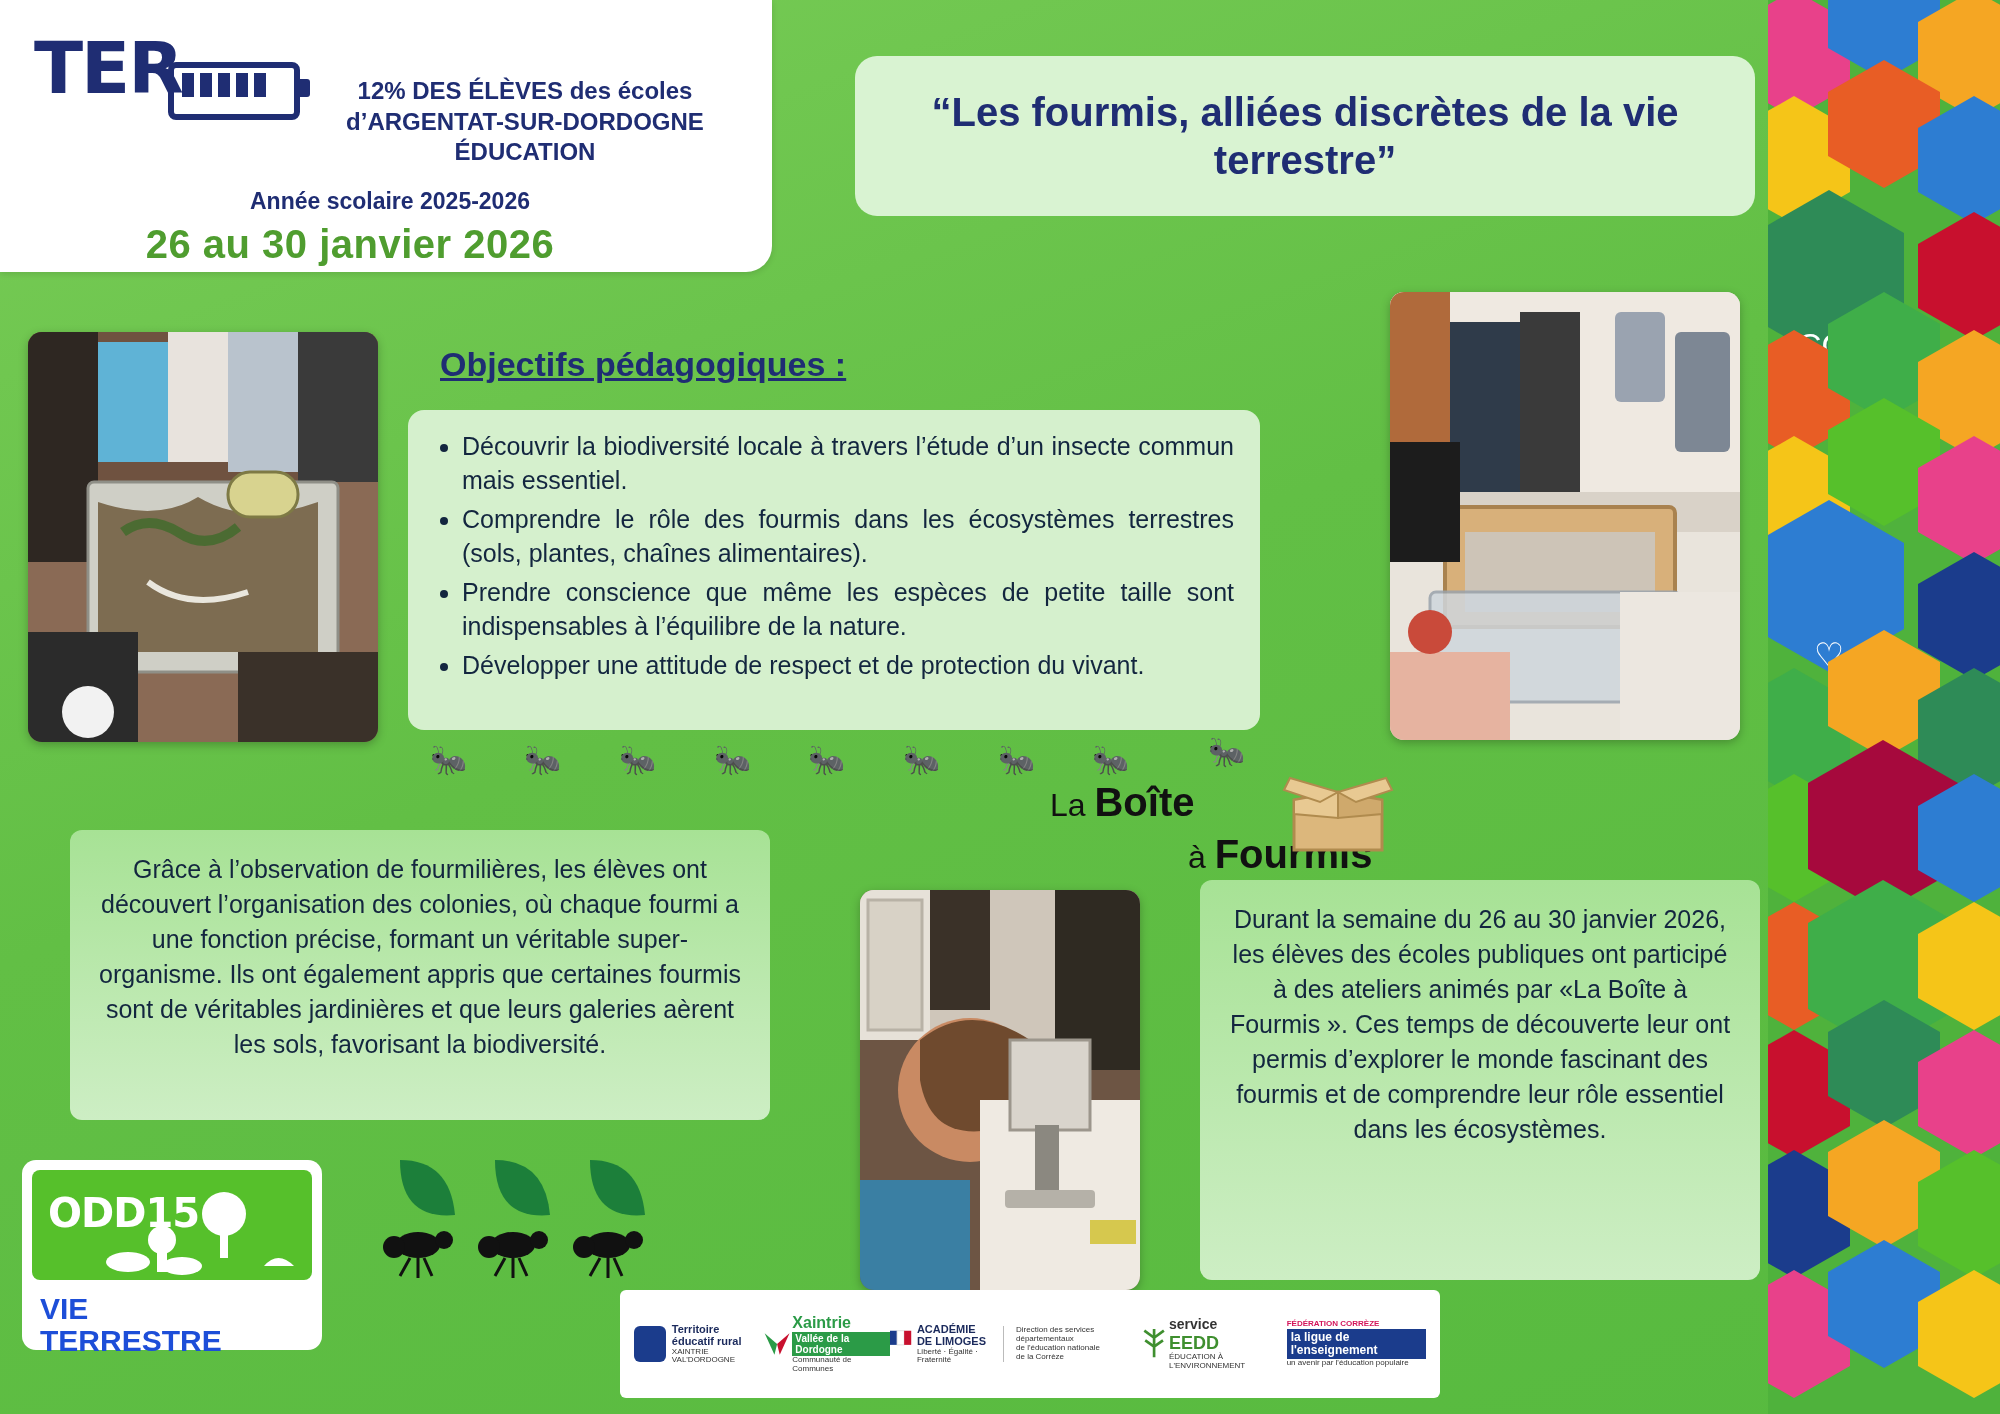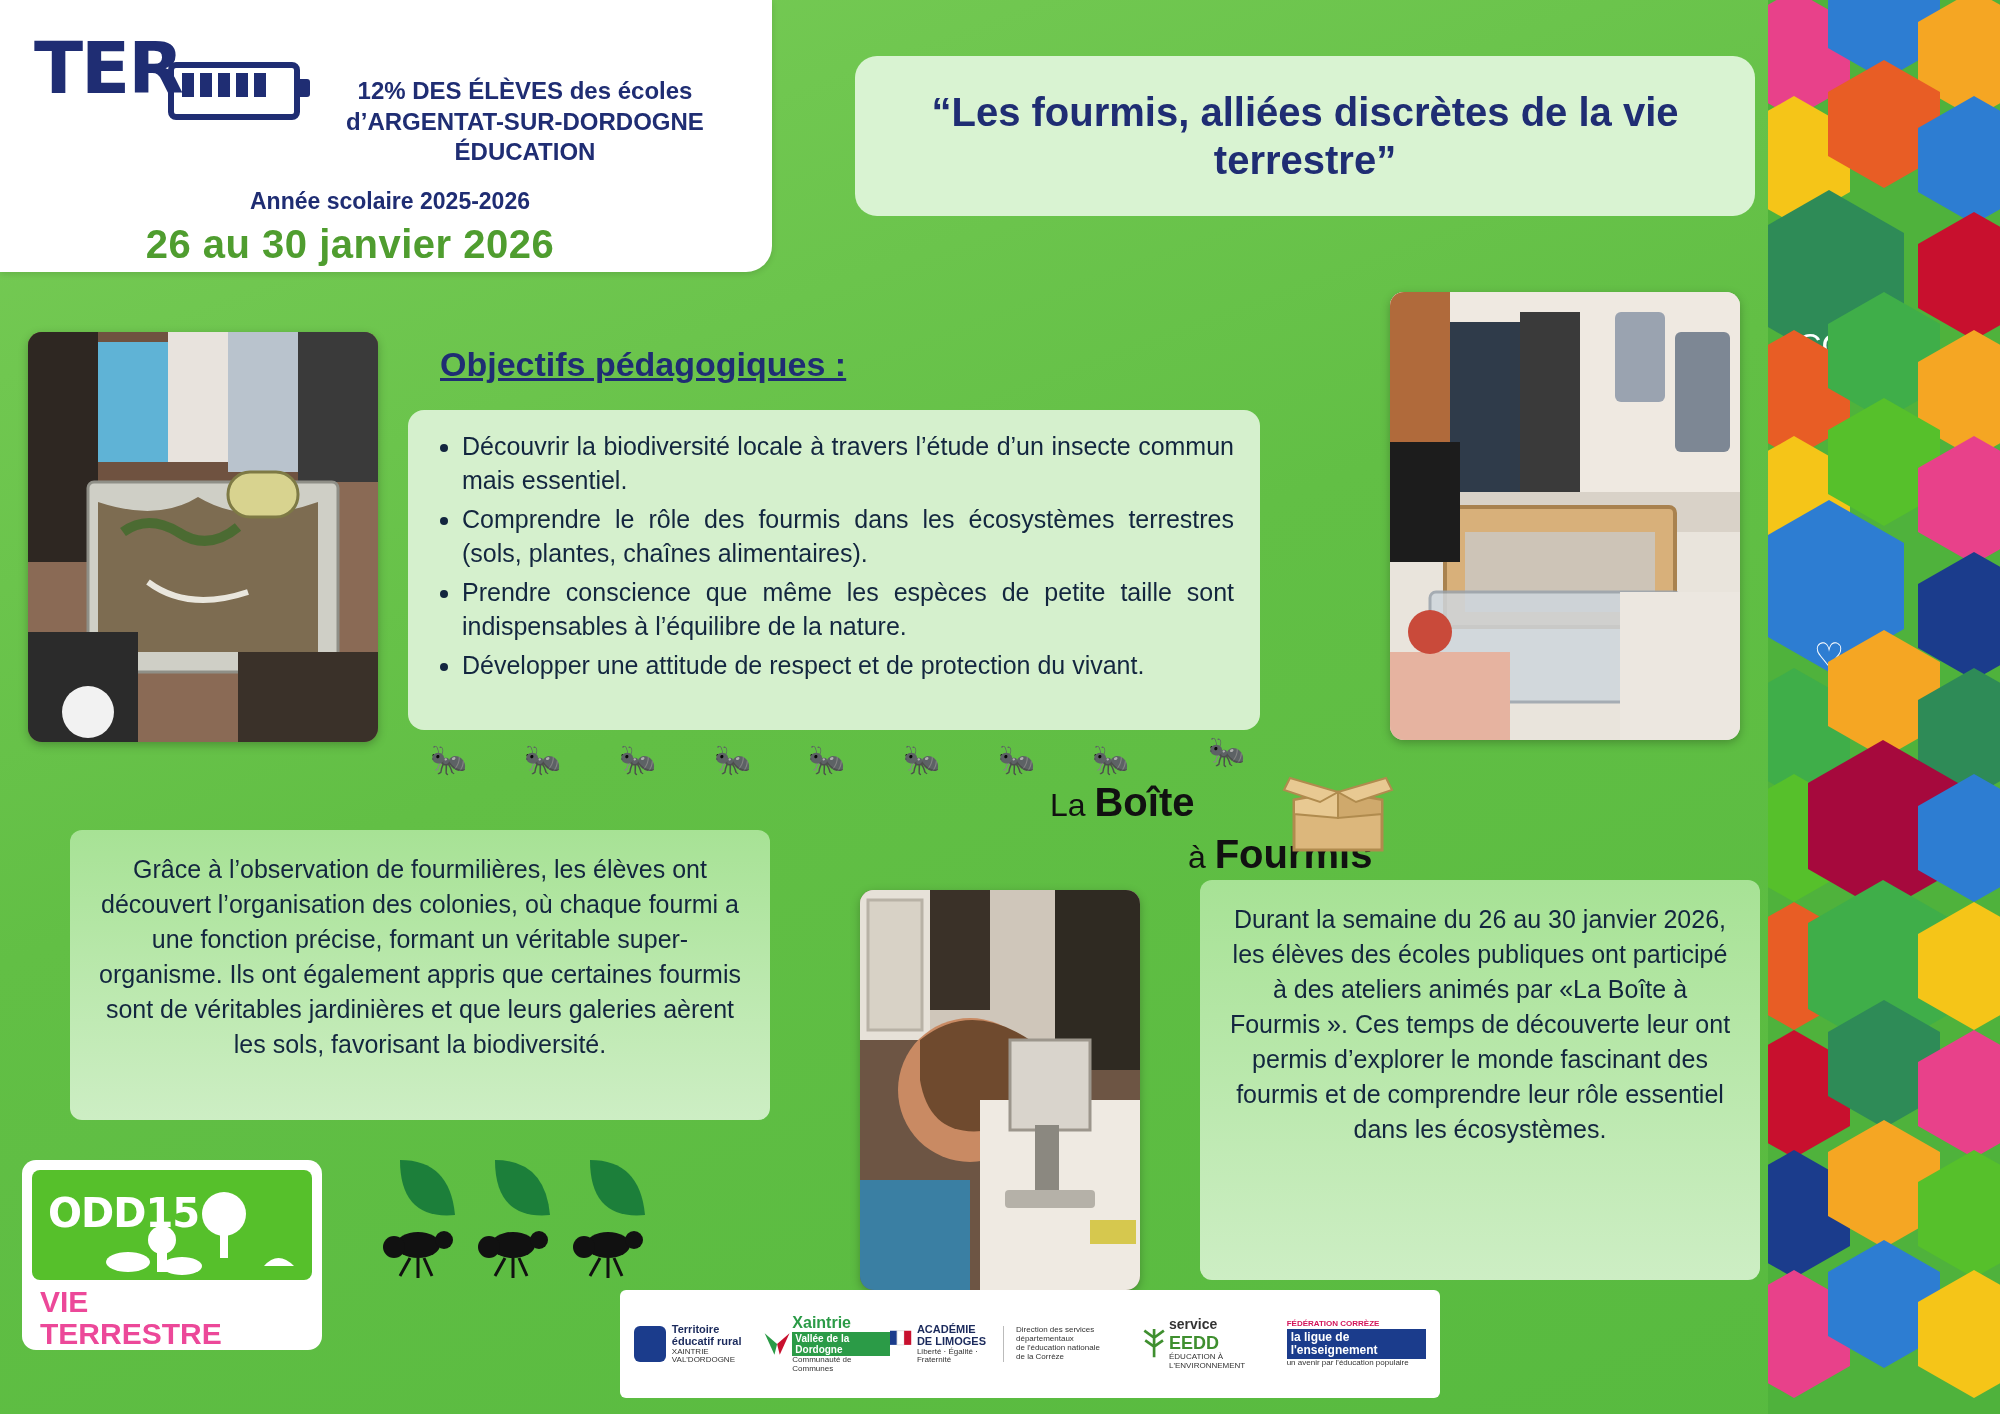--- a/index.html
+++ b/index.html
@@ -134,21 +134,21 @@
   }
   .oddgreen{
     position:absolute;left:10px;top:10px;width:280px;height:110px;
     background:#56c02b;border-radius:8px;
   }
   .oddnum{
     position:absolute;left:16px;top:20px;font-size:40px;font-weight:bold;color:#fff;
     font-family:"DejaVu Sans", sans-serif;letter-spacing:-1px;
   }
   .oddtxt{
-    position:absolute;left:18px;top:126px;font-size:30px;font-weight:bold;color:#ec4899;
+    position:absolute;left:18px;top:133px;font-size:30px;font-weight:bold;color:#1d4ed8;
     line-height:1.05;
   }
   
   .logobar{
     position:absolute;left:620px;top:1290px;width:820px;height:108px;
     background:#ffffff;border-radius:6px;display:flex;align-items:center;
     justify-content:space-around;padding:0 14px;box-sizing:border-box;
   }
   .logo{display:flex;align-items:center;font-size:11px;color:#1b2a5c;}
   .logo .lbl{line-height:1.12;}

